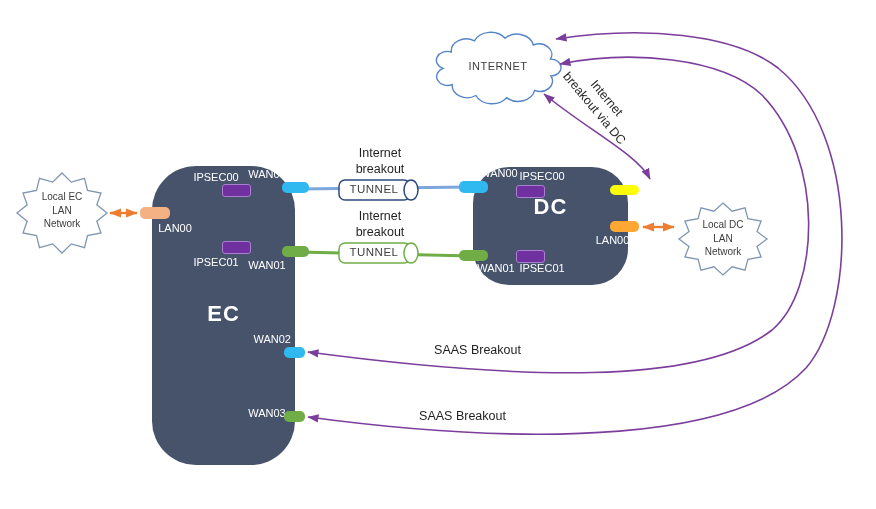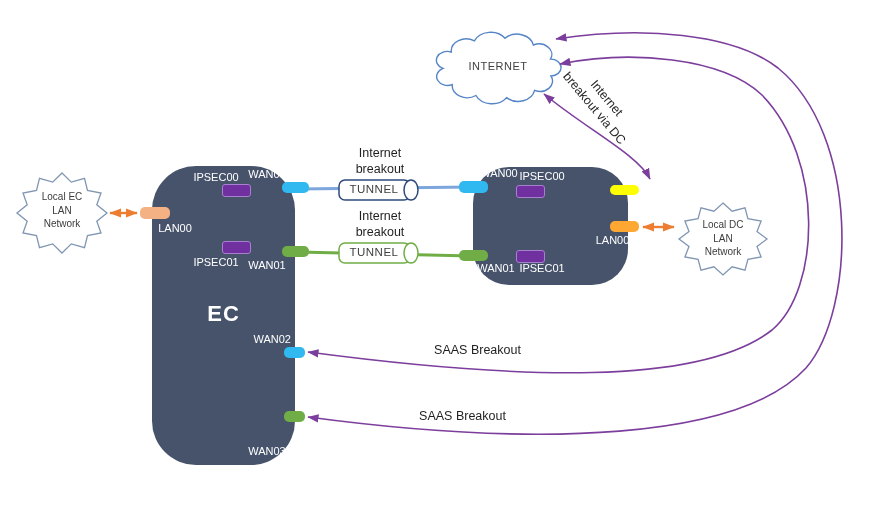--- a/index.html
+++ b/index.html
@@ -86,23 +86,24 @@
   <div class="badge" style="left:222px;top:241px;"></div>
   <div class="abs portlabel" style="left:180px;top:256px;width:72px;">IPSEC01</div>
 
   <div class="port green" style="left:282px;top:246px;width:27px;"></div>
   <div class="abs portlabel" style="left:243px;top:259px;width:48px;">WAN01</div>
 
   <div class="abs portlabel" style="left:243px;top:333px;width:48px;text-align:right;">WAN02</div>
   <div class="port blue" style="left:284px;top:347px;width:21px;"></div>
 
   <div class="port green" style="left:284px;top:411px;width:21px;"></div>
-  <div class="abs portlabel" style="left:243px;top:445px;width:48px;">WAN03</div>
+  <div class="abs portlabel" style="left:243px;top:407px;width:48px;">WAN03</div>
 
   <div class="node" id="dc-node" style="left:473px;top:167px;width:155px;height:118px;"></div>
+  <div class="abs node-title" style="left:473px;top:194px;width:155px;">DC</div>
 
   <div class="abs portlabel" style="left:474px;top:167px;width:50px;">WAN00</div>
   <div class="port blue" style="left:459px;top:181px;width:29px;height:12px;"></div>
 
   <div class="abs portlabel" style="left:510px;top:170px;width:64px;">IPSEC00</div>
   <div class="badge" style="left:516px;top:185px;"></div>
 
   <div class="port yellow" style="left:610px;top:185px;width:29px;height:10px;"></div>
 
   <div class="port orange" style="left:610px;top:221px;width:29px;height:11px;"></div>

